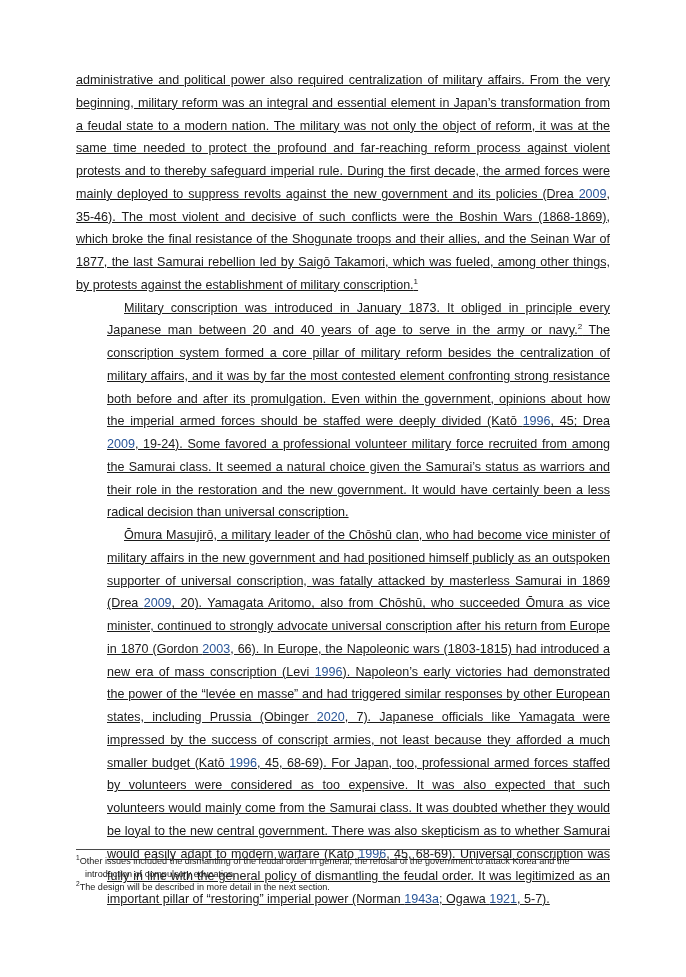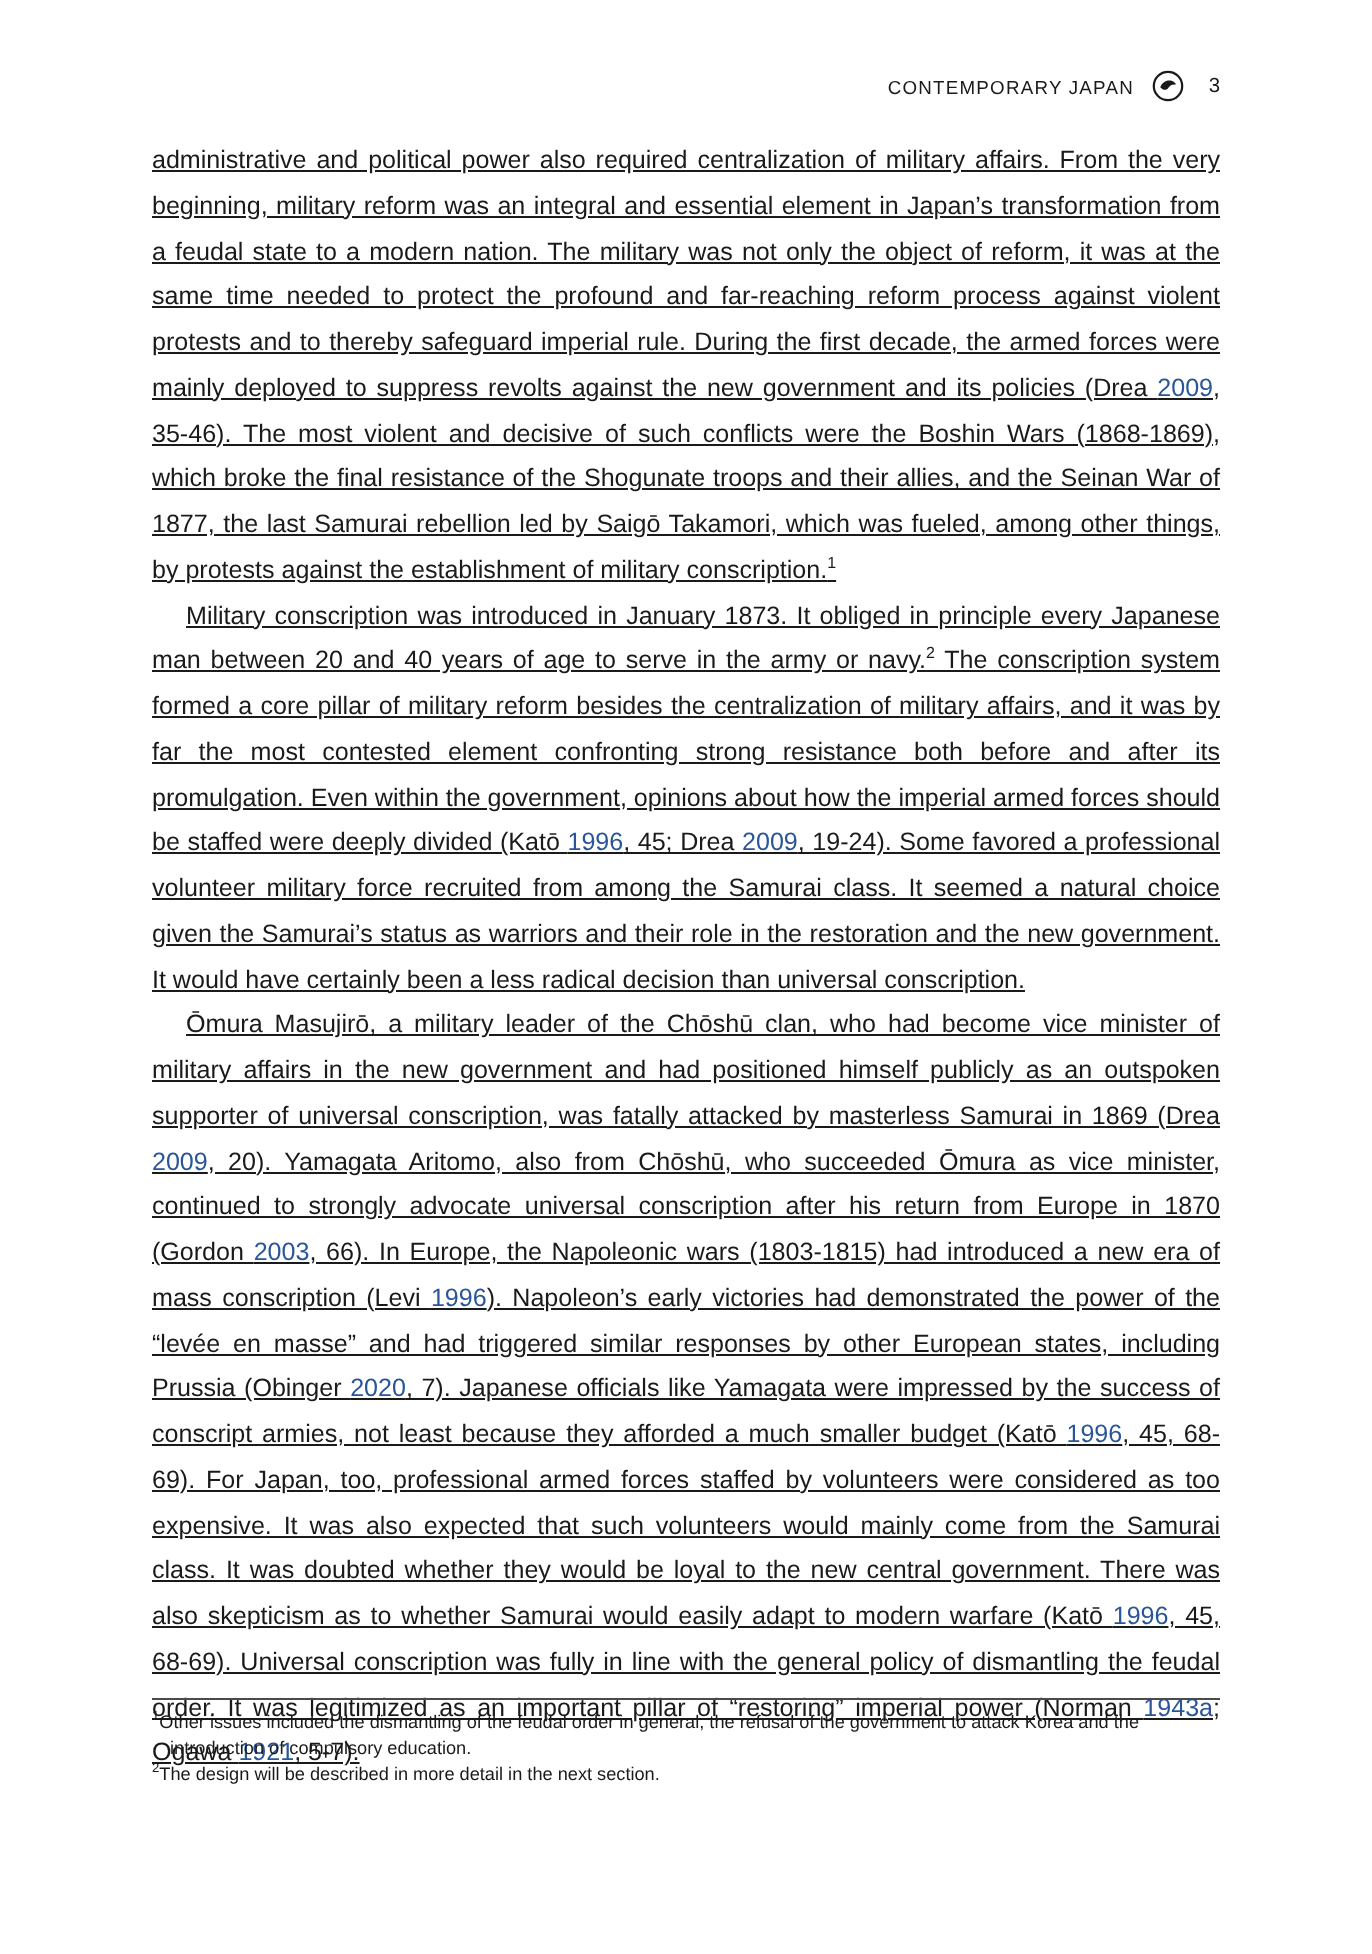--- a/index.html
+++ b/index.html
@@ -65,20 +65,21 @@
     line-height: 22.75px;
     text-align: justify;
     text-justify: inter-word;
     hyphens: none;
     color: #1a1a1a;
     letter-spacing: -0.01px;
     text-decoration: underline;
   }
   p.body-par + p.body-par {
     text-indent: 17px;
+    margin-left: 31px;
   }
   .ref-link {
     color: #2a5699;
   }
   sup.fn-ref {
     font-size: 8px;
     line-height: 0;
     vertical-align: super;
   }
 
@@ -111,32 +112,20 @@
     font-size: 6.6px;
     vertical-align: super;
     line-height: 0;
   }
 </style>
 </head>
 <body>
 
 <div class="page">
 
-  <header class="running-head">
-    <span class="journal-title">CONTEMPORARY JAPAN</span>
-
-    <span class="brand-mark">
-      <svg viewBox="0 0 16 16" width="16" height="16" aria-hidden="true">
-        <circle cx="8" cy="8" r="7.1" fill="none" stroke="#1a1a1a" stroke-width="1.1"></circle>
-        <path d="M4.1 8.6 C5.2 6.2 7.0 5.0 9.2 5.3 C10.6 5.5 11.6 6.3 12.0 7.3 C10.4 7.0 9.0 7.6 8.2 8.9 C7.2 10.5 5.5 10.1 4.1 8.6 Z" fill="#1a1a1a"></path>
-      </svg>
-    </span>
-
-    <span class="folio">3</span>
-  </header>
 
   <main class="text-column">
     <p class="body-par">administrative and political power also required centralization of military affairs. From the very beginning, military reform was an integral and essential element in Japan’s transformation from a feudal state to a modern nation. The military was not only the object of reform, it was at the same time needed to protect the profound and far-reaching reform process against violent protests and to thereby safeguard imperial rule. During the first decade, the armed forces were mainly deployed to suppress revolts against the new government and its policies (Drea <span class="ref-link">2009</span>, 35-46). The most violent and decisive of such conflicts were the Boshin Wars (1868-1869), which broke the final resistance of the Shogunate troops and their allies, and the Seinan War of 1877, the last Samurai rebellion led by Saigō Takamori, which was fueled, among other things, by protests against the establishment of military conscription.<sup class="fn-ref">1</sup></p>
     <p class="body-par">Military conscription was introduced in January 1873. It obliged in principle every Japanese man between 20 and 40 years of age to serve in the army or navy.<sup class="fn-ref">2</sup> The conscription system formed a core pillar of military reform besides the centralization of military affairs, and it was by far the most contested element confronting strong resistance both before and after its promulgation. Even within the government, opinions about how the imperial armed forces should be staffed were deeply divided (Katō <span class="ref-link">1996</span>, 45; Drea <span class="ref-link">2009</span>, 19-24). Some favored a professional volunteer military force recruited from among the Samurai class. It seemed a natural choice given the Samurai’s status as warriors and their role in the restoration and the new government. It would have certainly been a less radical decision than universal conscription.</p>
     <p class="body-par">Ōmura Masujirō, a military leader of the Chōshū clan, who had become vice minister of military affairs in the new government and had positioned himself publicly as an outspoken supporter of universal conscription, was fatally attacked by masterless Samurai in 1869 (Drea <span class="ref-link">2009</span>, 20). Yamagata Aritomo, also from Chōshū, who succeeded Ōmura as vice minister, continued to strongly advocate universal conscription after his return from Europe in 1870 (Gordon <span class="ref-link">2003</span>, 66). In Europe, the Napoleonic wars (1803-1815) had introduced a new era of mass conscription (Levi <span class="ref-link">1996</span>). Napoleon’s early victories had demonstrated the power of the “levée en masse” and had triggered similar responses by other European states, including Prussia (Obinger <span class="ref-link">2020</span>, 7). Japanese officials like Yamagata were impressed by the success of conscript armies, not least because they afforded a much smaller budget (Katō <span class="ref-link">1996</span>, 45, 68-69). For Japan, too, professional armed forces staffed by volunteers were considered as too expensive. It was also expected that such volunteers would mainly come from the Samurai class. It was doubted whether they would be loyal to the new central government. There was also skepticism as to whether Samurai would easily adapt to modern warfare (Katō <span class="ref-link">1996</span>, 45, 68-69). Universal conscription was fully in line with the general policy of dismantling the feudal order. It was legitimized as an important pillar of “restoring” imperial power (Norman <span class="ref-link">1943a</span>; Ogawa <span class="ref-link">1921</span>, 5-7).</p>
   </main>
 
   <section class="footnote-area">
     <hr class="footnote-rule">
     <p class="footnote"><span class="fn-num">1</span><span>Other issues included the dismantling of the feudal order in general, the refusal of the government to attack Korea and the introduction of compulsory education.</span></p>

